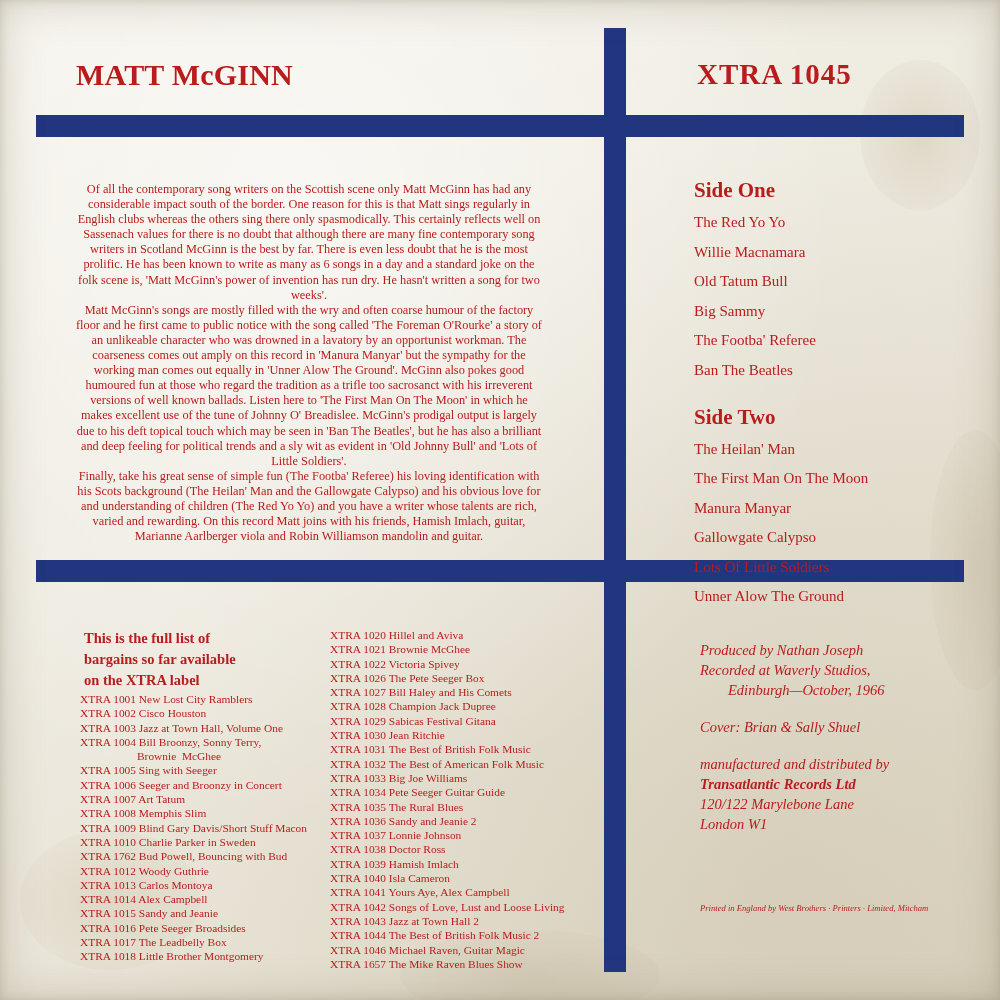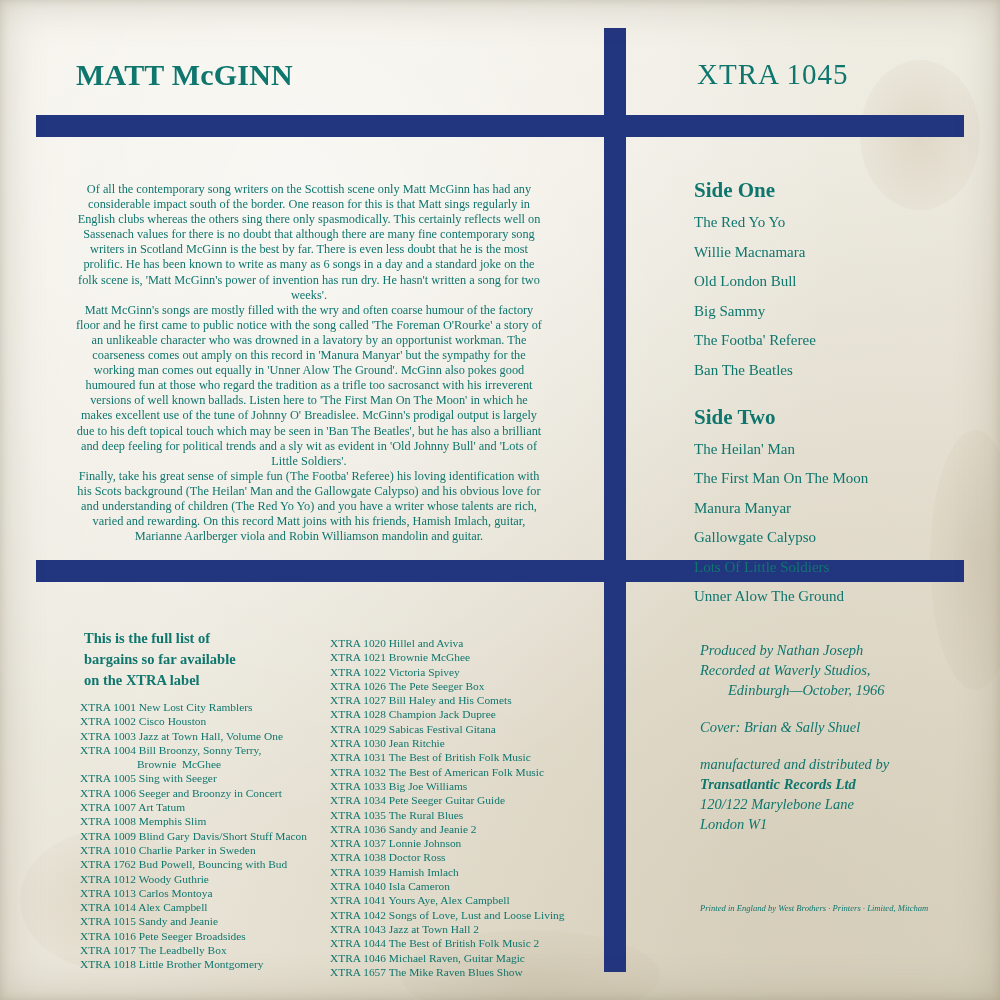--- a/index.html
+++ b/index.html
@@ -7,21 +7,21 @@
     padding: 0;
     background: #d8d4cc;
   }
   #sleeve {
     position: relative;
     width: 1000px;
     height: 1000px;
     background: #efece3;
     overflow: hidden;
     font-family: "Liberation Serif", serif;
-    color: #0f766e;
+    color: #b91c1c;
   }
   
   #paper-tint {
     position: absolute;
     inset: 0;
     background:
       radial-gradient(ellipse at 30% 20%, rgba(255,255,255,0.55) 0%, rgba(255,255,255,0.0) 55%),
       radial-gradient(ellipse at 78% 88%, rgba(190,178,150,0.35) 0%, rgba(190,178,150,0.0) 60%),
       linear-gradient(150deg, #f5f2ea 0%, #eeebe1 40%, #e7e2d4 75%, #ded8c6 100%);
     pointer-events: none;
@@ -43,21 +43,21 @@
 
   .blk { position: absolute; }
 
   #title-artist {
     left: 76px; top: 58px;
     font-size: 30px; font-weight: bold;
     letter-spacing: 0.2px;
   }
   #catalog-number {
     left: 697px; top: 58px;
-    font-size: 29px; font-weight: normal;
+    font-size: 29px; font-weight: bold;
     letter-spacing: 1px;
   }
 
   #liner-notes {
     left: 74px; top: 182px;
     width: 470px;
     font-size: 12.3px;
     line-height: 15.1px;
     text-align: center;
   }
@@ -82,21 +82,20 @@
   #bargains-heading {
     left: 84px; top: 628px;
     width: 230px;
     font-weight: bold;
     font-size: 14.5px;
     line-height: 21px;
   }
   .catalog-col {
     font-size: 11.4px;
     line-height: 14.3px;
-    margin-top: 8px;
   }
   #catalog-col-1 { left: 80px; top: 692px; width: 250px; }
   #catalog-col-2 { left: 330px; top: 628px; width: 270px; }
   .cat-line { white-space: pre; }
   .cat-indent { padding-left: 57px; }
 
   #credits {
     left: 700px; top: 640px;
     width: 280px;
     font-size: 14.5px;
@@ -144,21 +143,21 @@
     <p>Of all the contemporary song writers on the Scottish scene only Matt McGinn has had any considerable impact south of the border.  One reason for this is that Matt sings regularly in English clubs whereas the others sing there only spasmodically.   This certainly reflects well on Sassenach values for there is no doubt that although there are many fine contemporary song writers in Scotland McGinn is the best by far.   There is even less doubt that he is the most prolific.  He has been known to write as many as 6 songs in a day and a standard joke on the folk scene is, 'Matt McGinn's power of invention has run dry.   He hasn't written a song for two weeks'.</p>
     <p>Matt McGinn's songs are mostly filled with the wry and often coarse humour of the factory floor and he first came to public notice with the song called 'The Foreman O'Rourke' a story of an unlikeable character who was drowned in a lavatory by an opportunist workman.   The coarseness comes out amply on this record in 'Manura Manyar' but the sympathy for the working man comes out equally in 'Unner Alow The Ground'. McGinn also pokes good humoured fun at those who regard the tradition as a trifle too sacrosanct with his irreverent versions of well known ballads.   Listen here to 'The First Man On The Moon' in which he makes excellent use of the tune of Johnny O' Breadislee.   McGinn's prodigal output is largely due to his deft topical touch which may be seen in 'Ban The Beatles', but he has also a brilliant and deep feeling for political trends and a sly wit as evident in 'Old Johnny Bull' and 'Lots of Little Soldiers'.</p>
     <p>Finally, take his great sense of simple fun (The Footba' Referee) his loving identification with his Scots background (The Heilan' Man and the Gallowgate Calypso) and his obvious love for and understanding of children (The Red Yo Yo) and you have a writer whose talents are rich, varied and rewarding.   On this record Matt joins with his friends, Hamish Imlach, guitar, Marianne Aarlberger viola and Robin Williamson mandolin and guitar.</p>
   </div>
 
   <div class="blk" id="tracklist">
     <div>
       <div class="side-heading">Side One</div>
       <div class="track">The Red Yo Yo</div>
       <div class="track">Willie Macnamara</div>
-      <div class="track">Old London Bull</div>
+      <div class="track">Old Tatum Bull</div>
       <div class="track">Big Sammy</div>
       <div class="track">The Footba' Referee</div>
       <div class="track">Ban The Beatles</div>
     </div>
     <div id="side-two-block">
       <div class="side-heading">Side Two</div>
       <div class="track">The Heilan' Man</div>
       <div class="track">The First Man On The Moon</div>
       <div class="track">Manura Manyar</div>
       <div class="track">Gallowgate Calypso</div>

